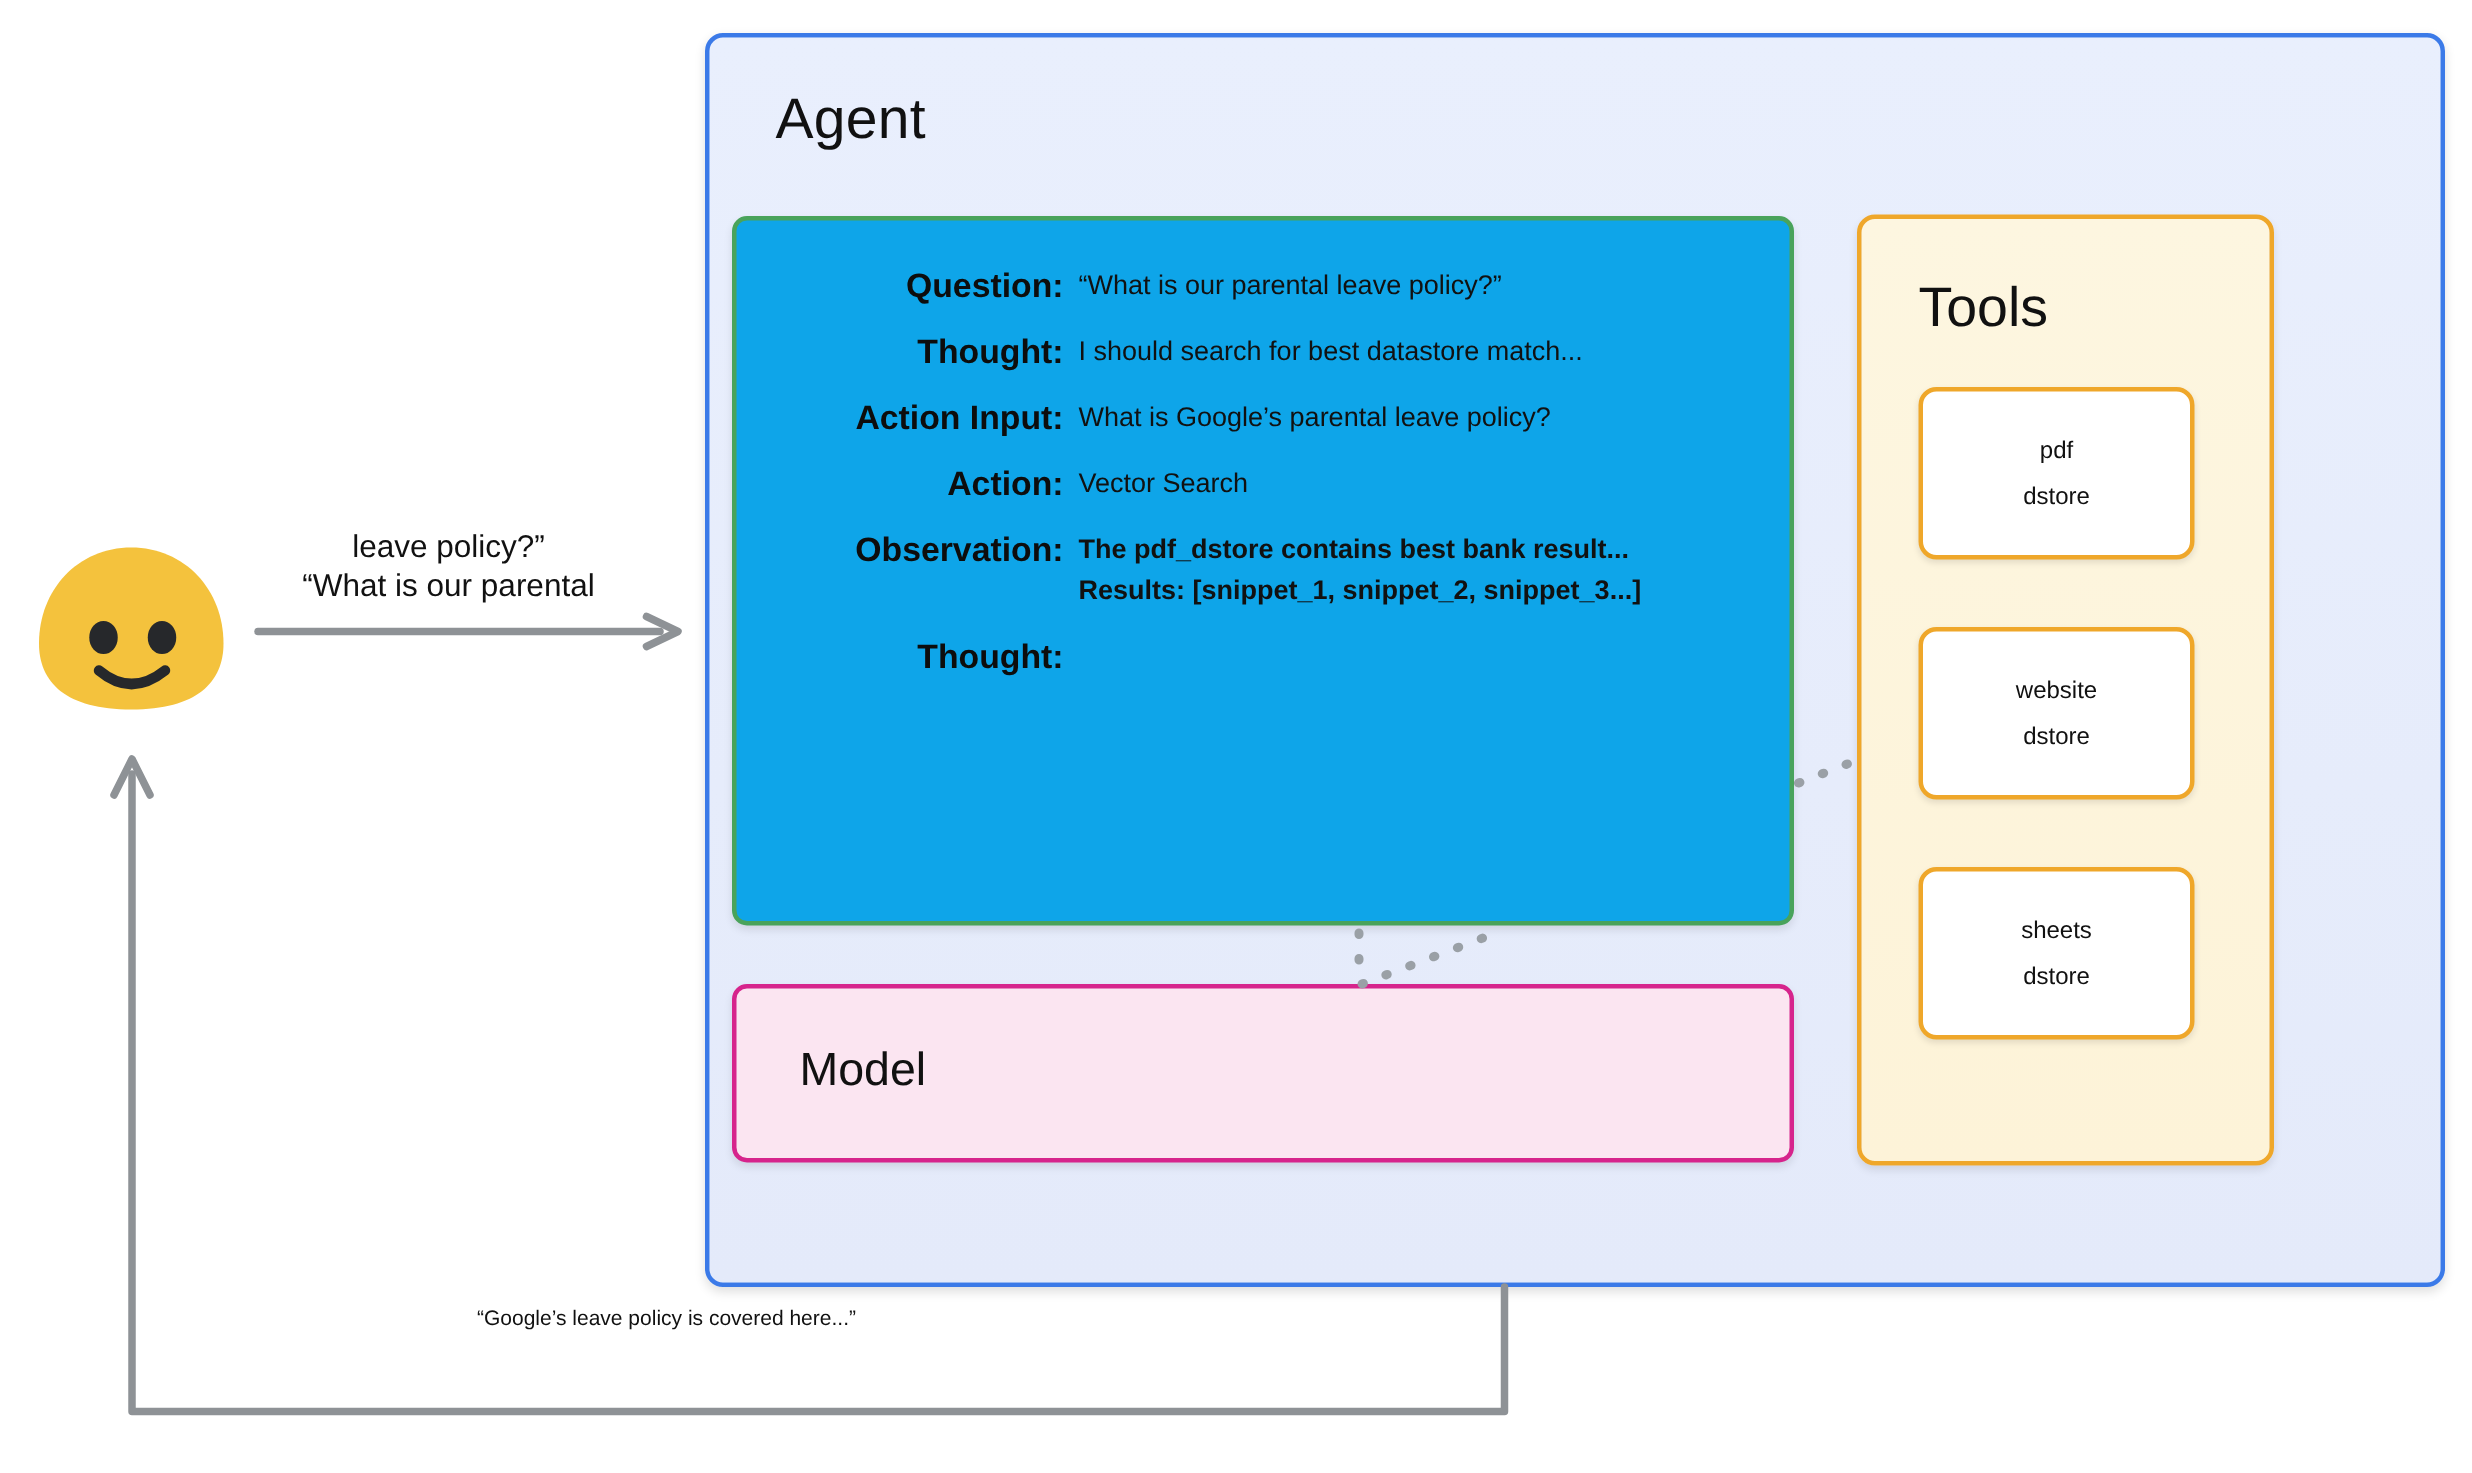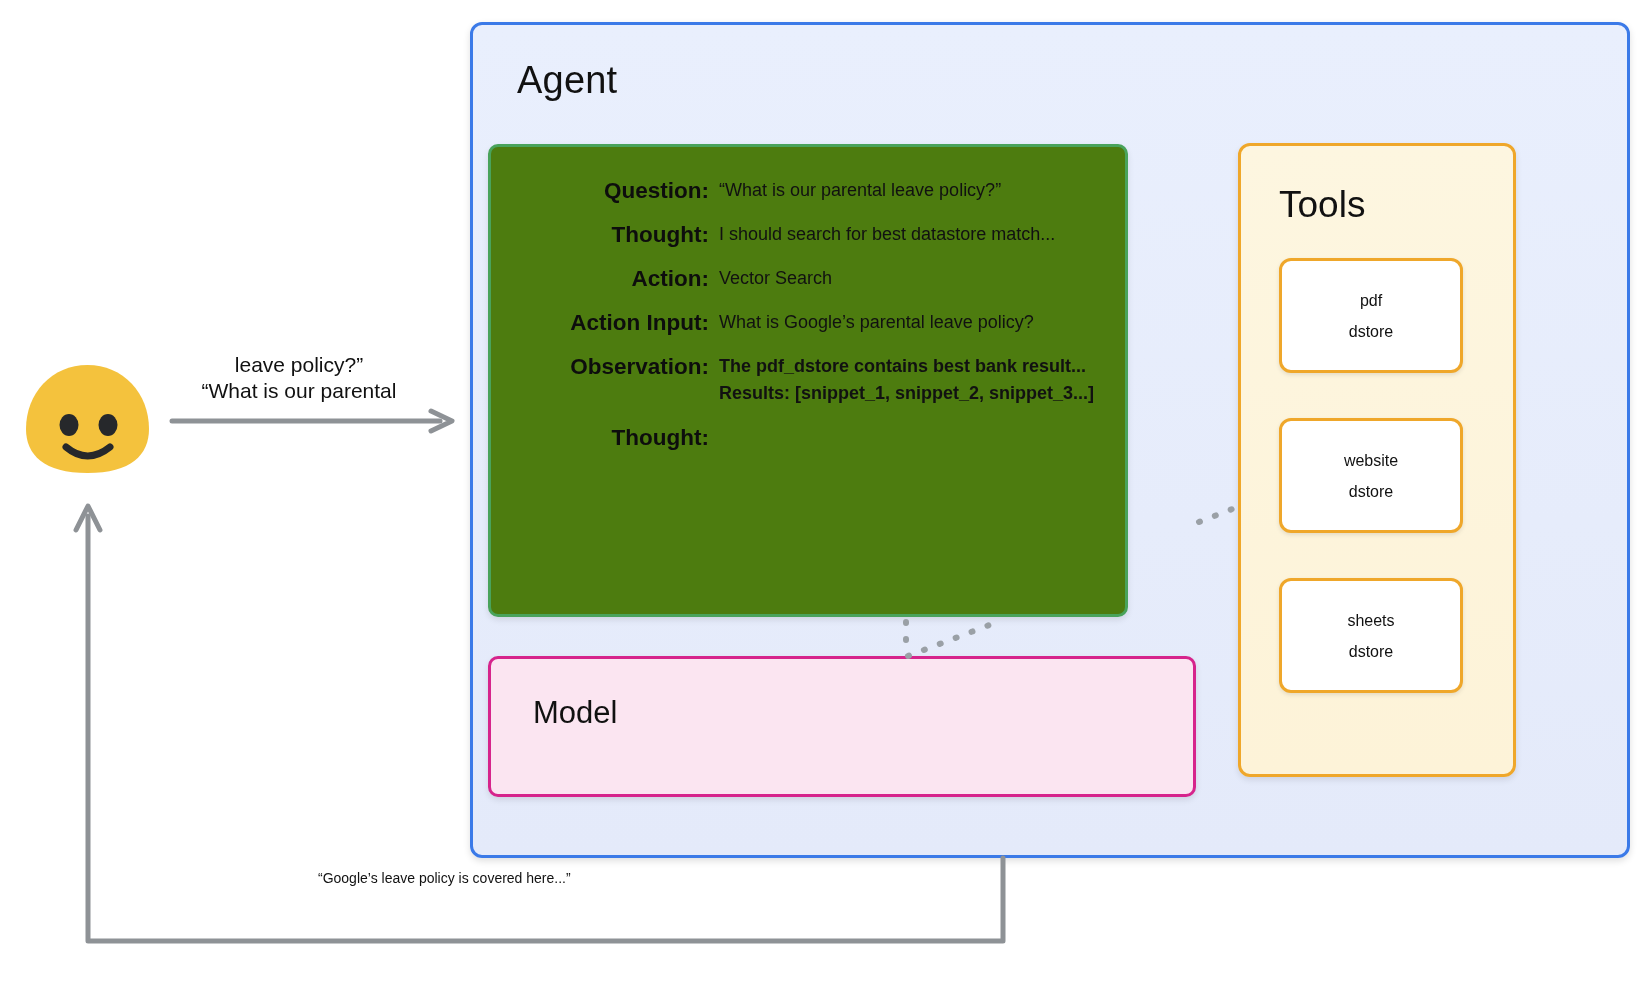--- a/index.html
+++ b/index.html
@@ -42,26 +42,26 @@
     font-weight: 400;
     letter-spacing: 0.2px;
     color: #111111;
   }
 
   
   .reason-box {
     position: absolute;
     left: 488px;
     top: 144px;
-    width: 640px;
+    width: 708px;
     height: 473px;
     box-sizing: border-box;
     border: 3px solid #49A35B;
     border-radius: 10px;
-    background: #4d7c0f;
+    background: #0ea5e9;
     box-shadow: 0 3px 6px rgba(0,0,0,0.10);
   }
   .trace {
     position: absolute;
     left: 0;
     top: 30px;
     width: 100%;
   }
   .trace-row {
     display: flex;
@@ -91,21 +91,21 @@
     line-height: 27px;
     font-weight: bold;
   }
 
   
   .model-box {
     position: absolute;
     left: 488px;
     top: 656px;
     width: 708px;
-    height: 141px;
+    height: 119px;
     box-sizing: border-box;
     border: 3px solid #D6248C;
     border-radius: 10px;
     background: #fbe5f1;
     box-shadow: 0 3px 6px rgba(0,0,0,0.10);
   }
   .model-title {
     position: absolute;
     left: 42px;
     top: 36px;
@@ -213,27 +213,27 @@
         <div class="trace-label">Question:</div>
         <div class="trace-value">“What is our parental leave policy?”</div>
       </div>
 
       <div class="trace-row">
         <div class="trace-label">Thought:</div>
         <div class="trace-value">I should search for best datastore match...</div>
       </div>
 
       <div class="trace-row">
+        <div class="trace-label">Action Input:</div>
+        <div class="trace-value">What is Google’s parental leave policy?</div>
+      </div>
+
+      <div class="trace-row">
         <div class="trace-label">Action:</div>
         <div class="trace-value">Vector Search</div>
-      </div>
-
-      <div class="trace-row">
-        <div class="trace-label">Action Input:</div>
-        <div class="trace-value">What is Google’s parental leave policy?</div>
       </div>
 
       <div class="trace-row">
         <div class="trace-label">Observation:</div>
         <div class="trace-value">
           <span class="subline">The pdf_dstore contains best bank result...</span>
           <span class="subline">Results: [snippet_1, snippet_2, snippet_3...]</span>
         </div>
       </div>
 

